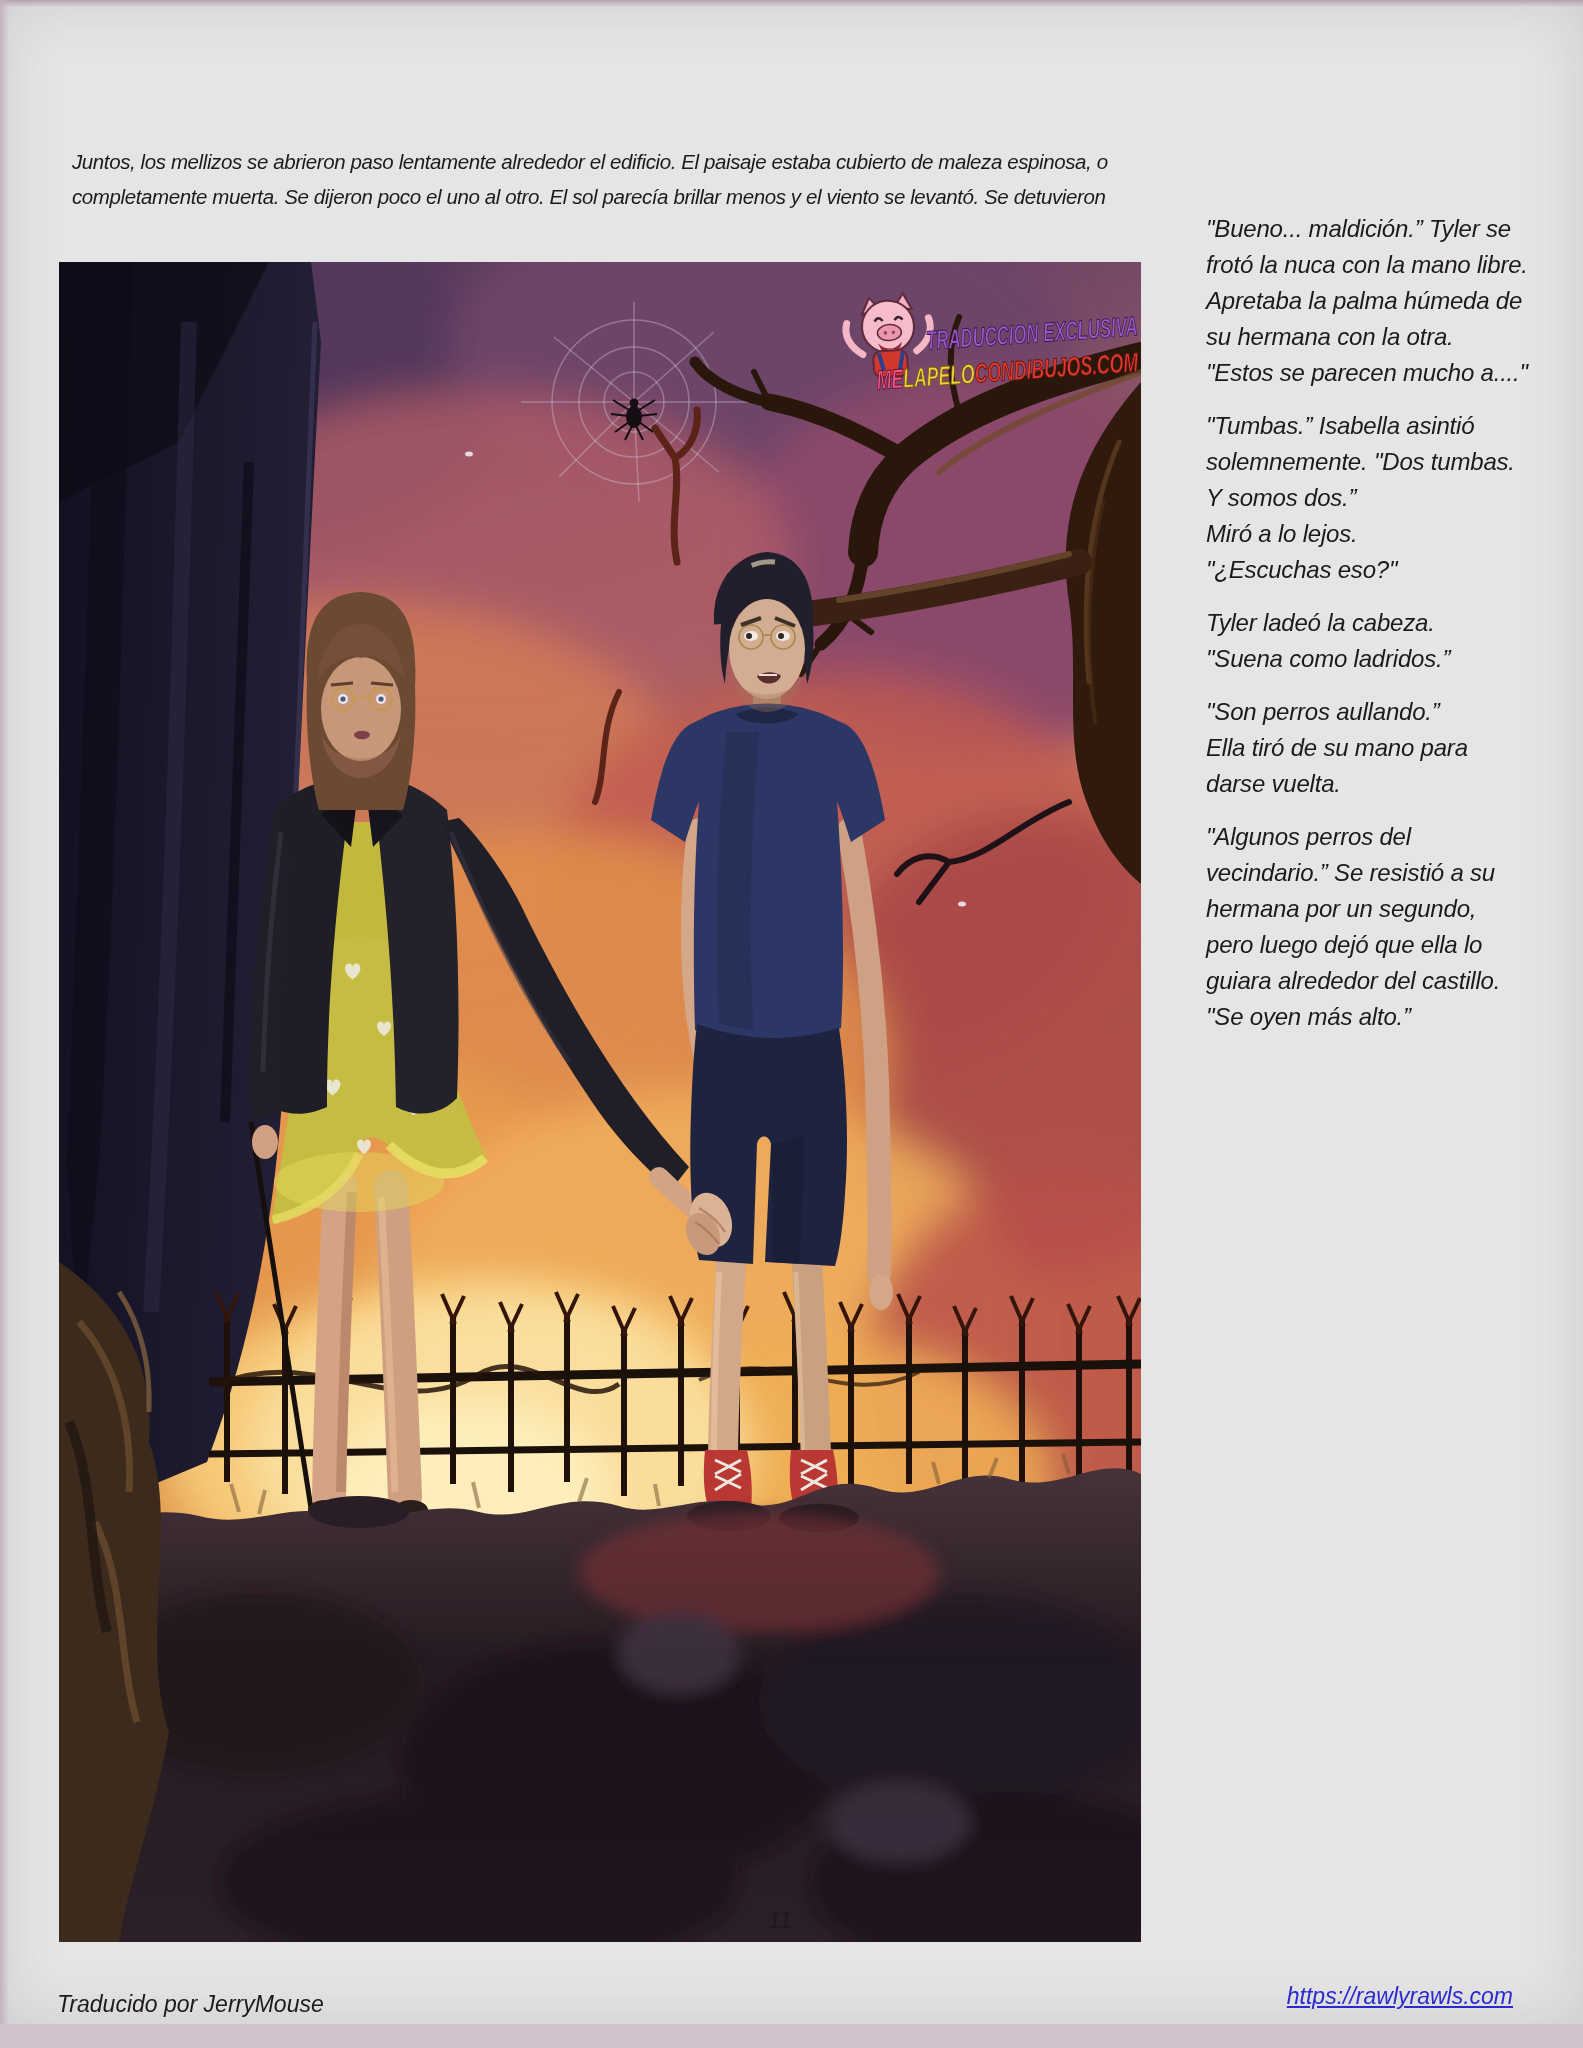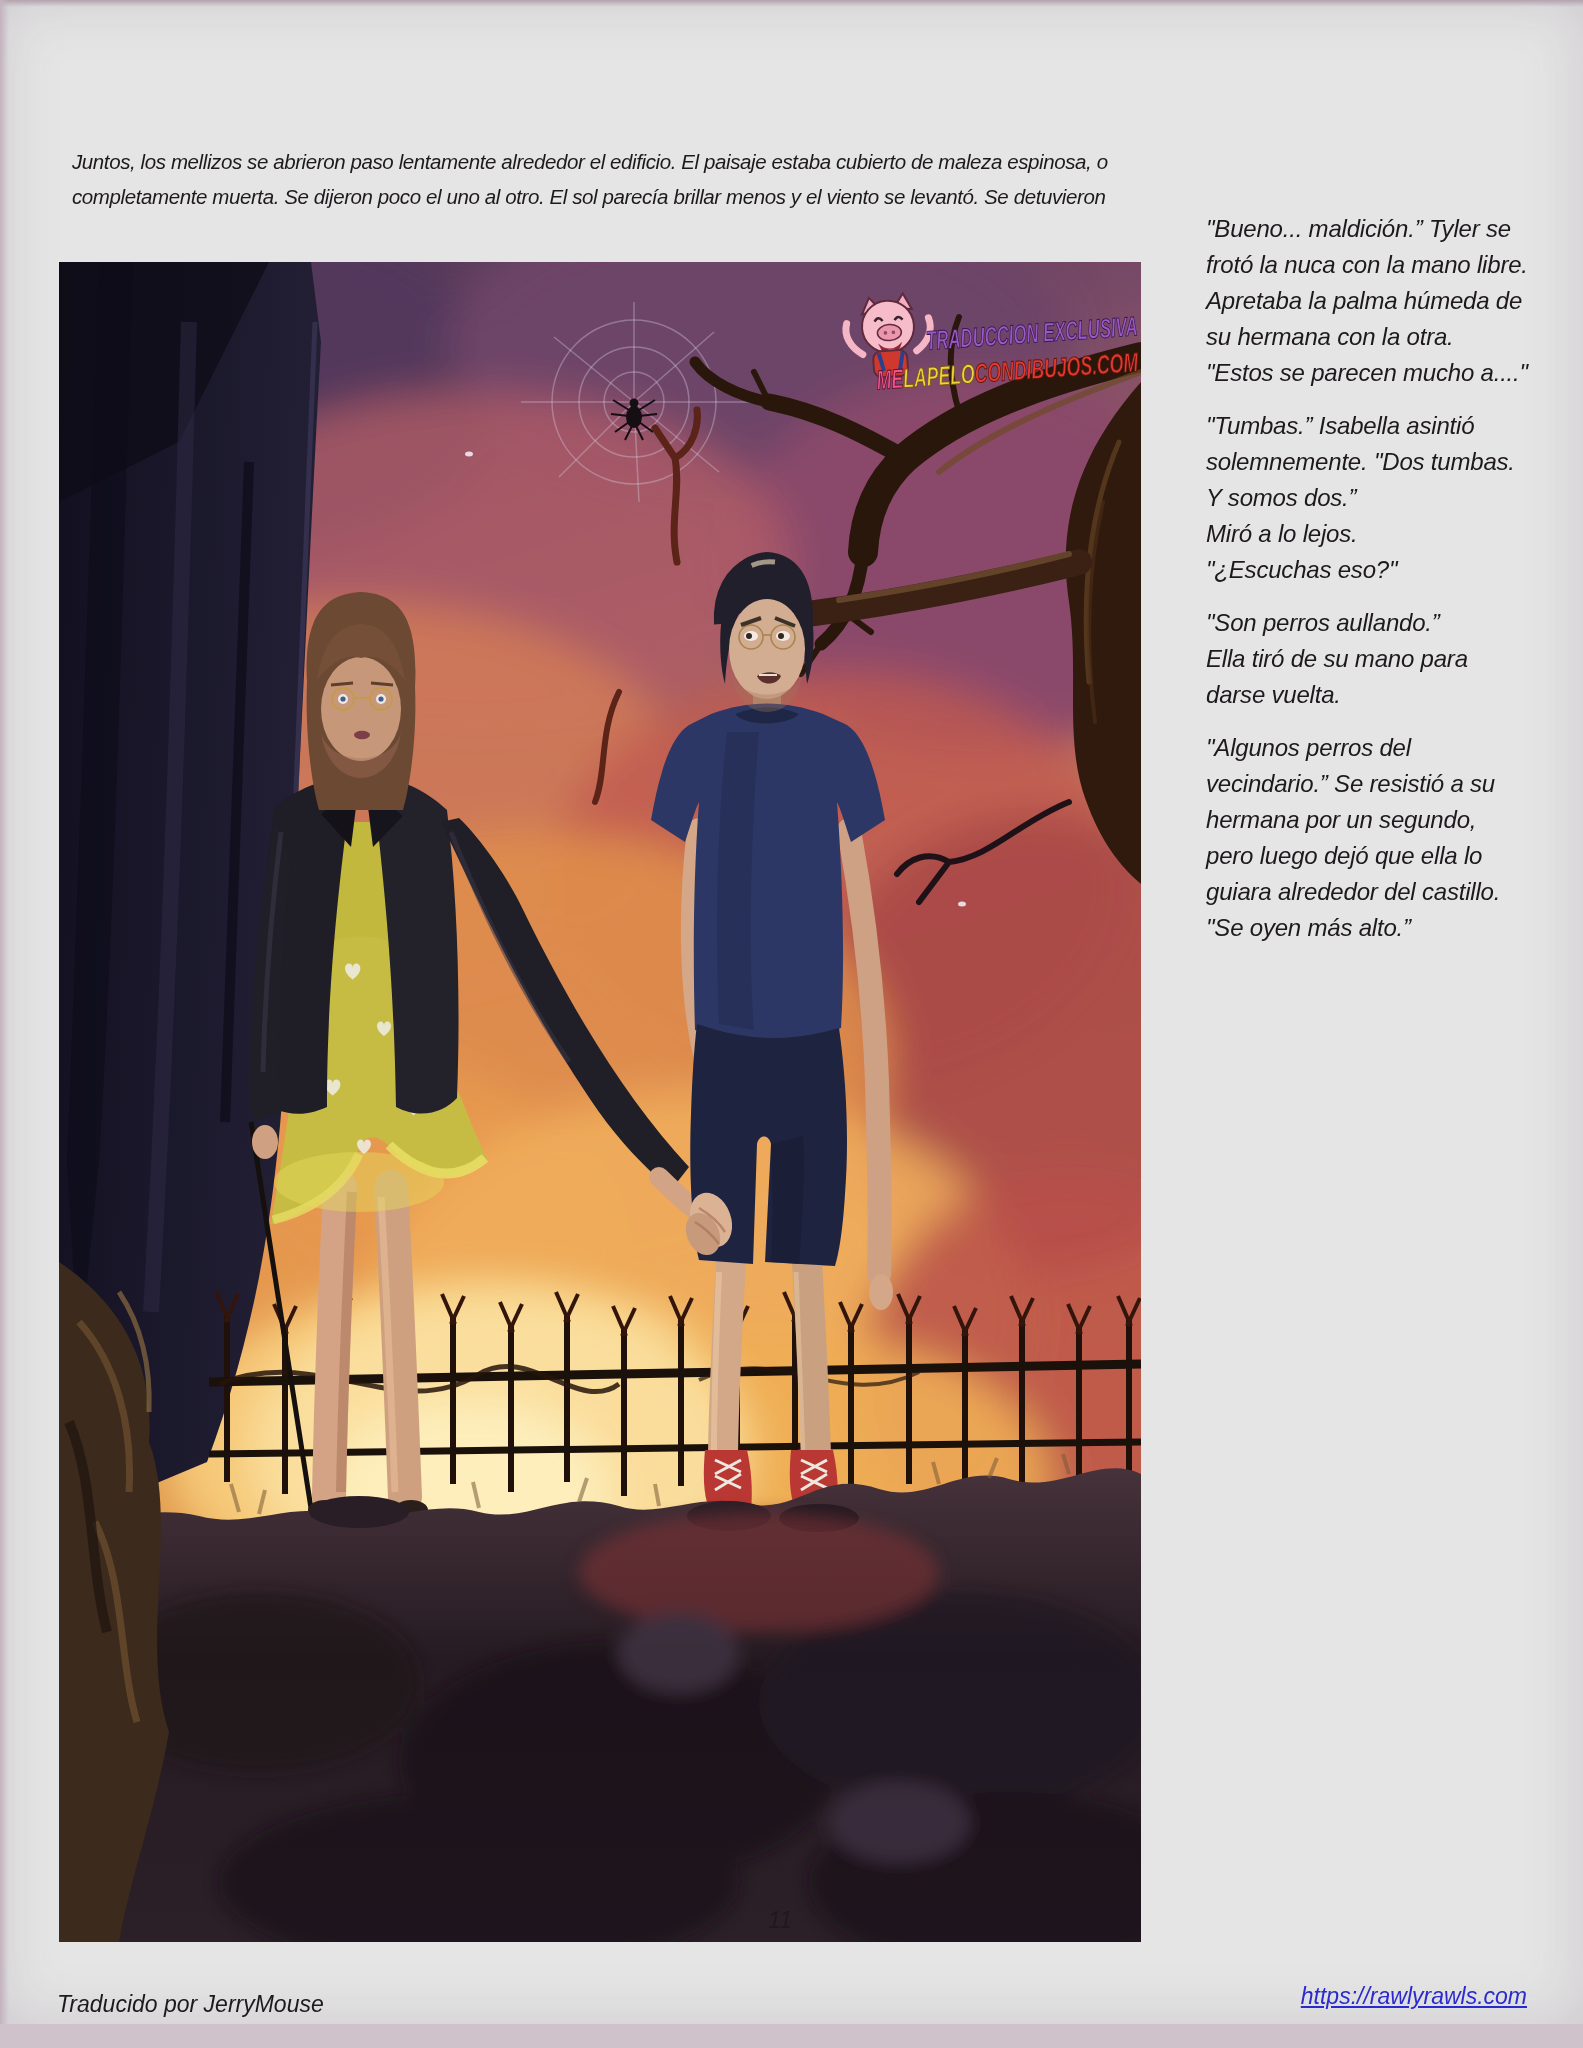--- a/index.html
+++ b/index.html
@@ -12,21 +12,21 @@
         background:linear-gradient(90deg,#c3b3be,rgba(195,179,190,0));}
   .intro{position:absolute;left:72px;top:144px;width:1280px;margin:0;
         font-size:20.5px;line-height:35px;letter-spacing:-0.4px;white-space:pre-line;}
   .illustration{position:absolute;left:59px;top:262px;width:1082px;height:1680px;}
   .illustration svg{display:block;width:100%;height:100%;}
   .story-col{position:absolute;left:1206px;top:211px;width:322px;
         font-size:24px;line-height:36px;letter-spacing:-0.2px;}
   .story-col p{margin:0 0 17px 0;white-space:pre-line;}
   .footer-left{position:absolute;left:57px;top:1991px;font-size:23px;}
   .footer-center{position:absolute;left:690px;top:1907px;width:180px;text-align:center;font-size:23px;}
-  .footer-right{position:absolute;right:56px;top:1983px;font-size:23px;
+  .footer-right{position:absolute;right:70px;top:1983px;font-size:23px;
         color:#2a2ace;text-decoration:underline;cursor:pointer;}
 </style>
 </head>
 <body>
 
 <div class="page">
   <div class="edge-top"></div>
   <div class="edge-left"></div>
 
   <p class="intro">Juntos, los mellizos se abrieron paso lentamente alrededor el edificio. El paisaje estaba cubierto de maleza espinosa, o
@@ -318,20 +318,22 @@
       </g>
     </svg>
   </div>
 
   <div class="story-col">
     <p>"Bueno... maldición.” Tyler se frotó la nuca con la mano libre. Apretaba la palma húmeda de su hermana con la otra.
 "Estos se parecen mucho a...."</p>
     <p>"Tumbas.” Isabella asintió solemnemente. "Dos tumbas. Y somos dos.”
 Miró a lo lejos.
 "¿Escuchas eso?"</p>
+    <p>Tyler ladeó la cabeza.
+"Suena como ladridos.”</p>
     <p>"Son perros aullando.”
 Ella tiró de su mano para darse vuelta.</p>
     <p>"Algunos perros del vecindario.” Se resistió a su hermana por un segundo, pero luego dejó que ella lo guiara alrededor del castillo. "Se oyen más alto.”</p>
   </div>
 
   <span class="footer-left">Traducido por JerryMouse</span>
   <span class="footer-center">11</span>
   <a class="footer-right" href="#">https://rawlyrawls.com</a>
 </div>
 

